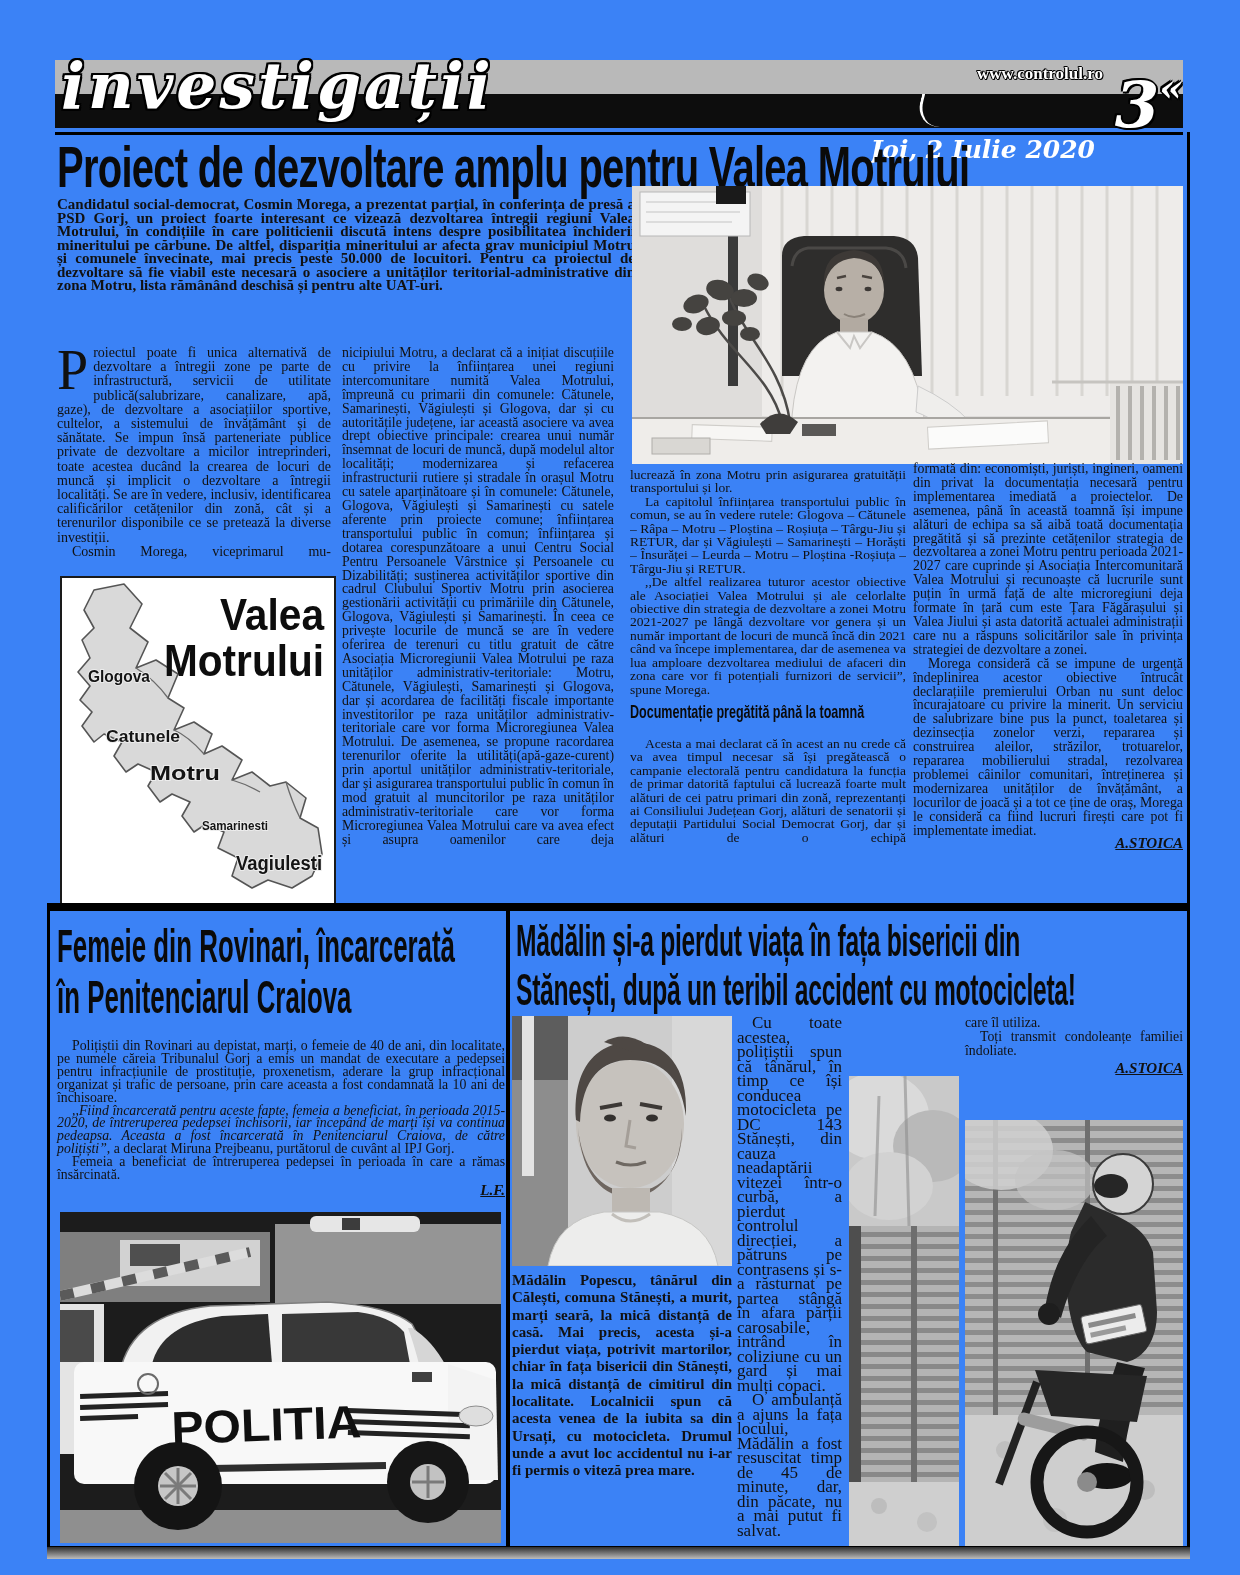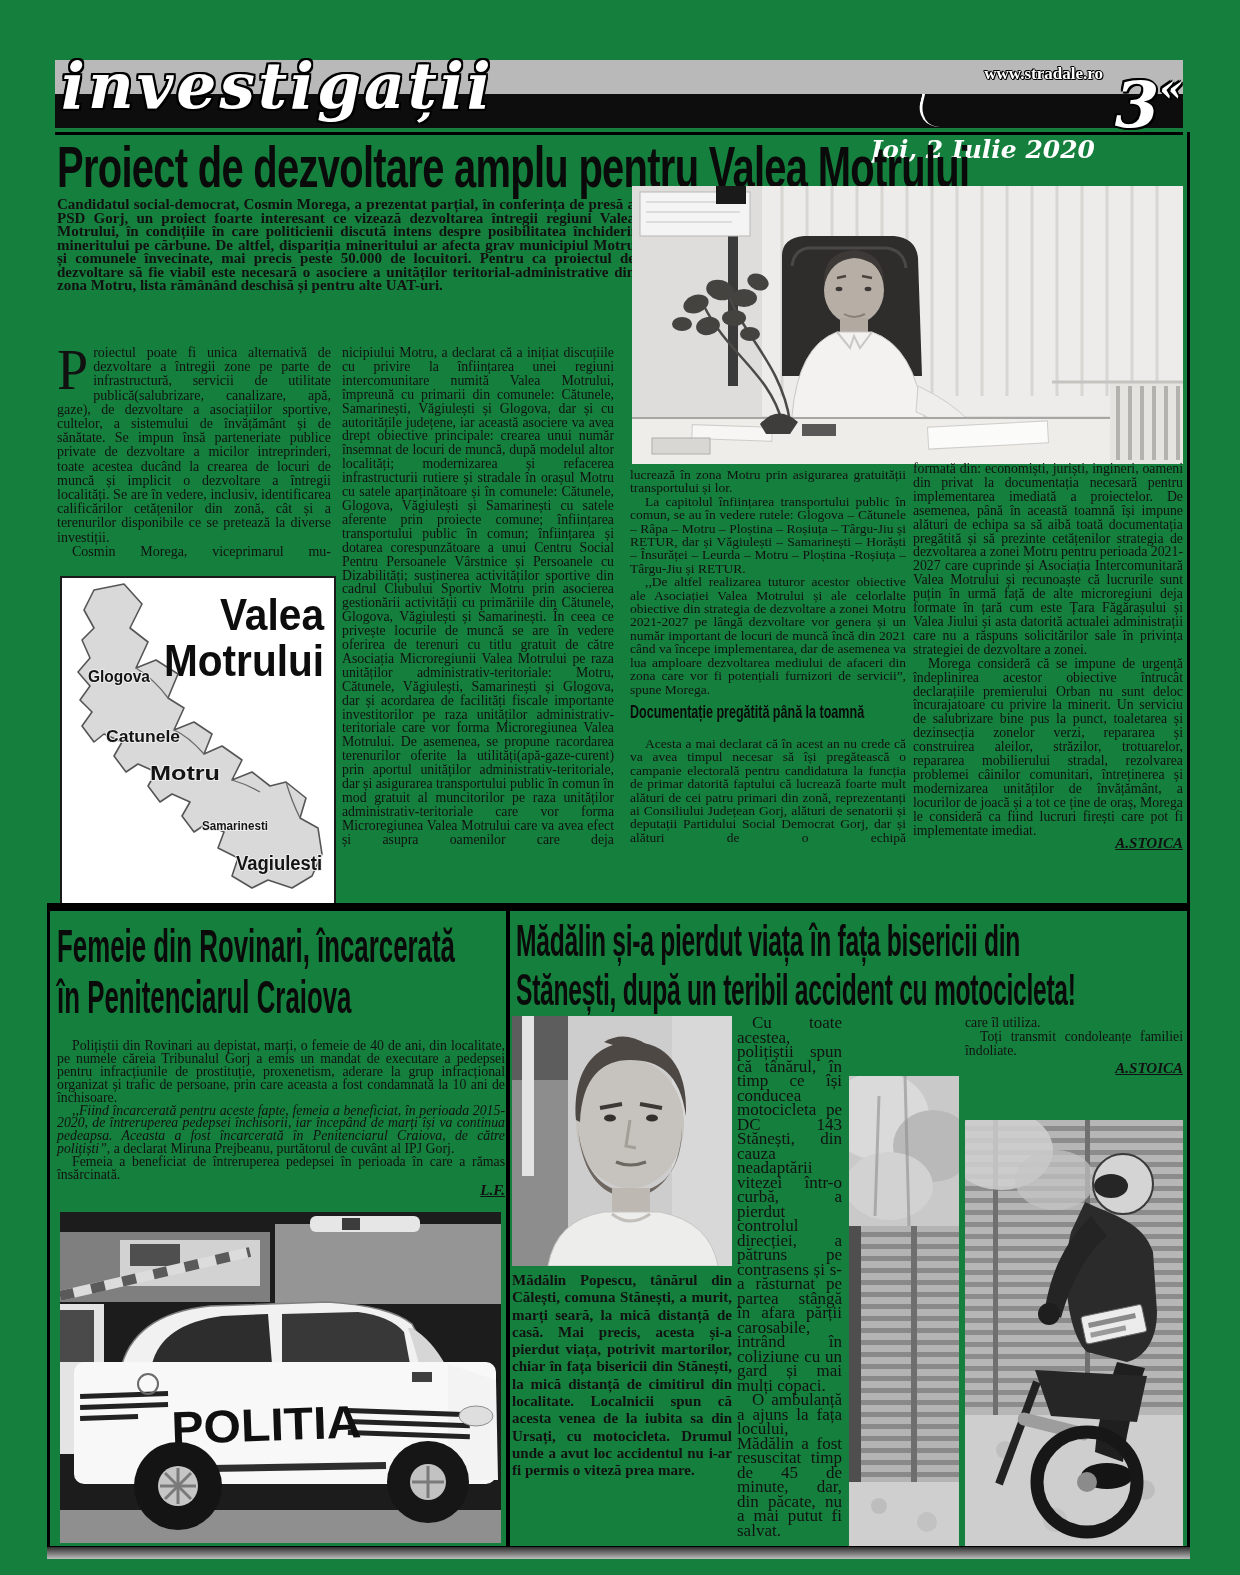--- a/index.html
+++ b/index.html
@@ -1,16 +1,16 @@
 <!DOCTYPE html>
 <html><head>
 <meta charset="utf-8">
 <style>
   html,body{margin:0;padding:0;background:#fff;}
-  .page{position:relative;width:1240px;height:1575px;background:#15803d;overflow:hidden;
+  .page{position:relative;width:1240px;height:1575px;background:#3b82f6;overflow:hidden;
         font-family:"Liberation Serif",serif;color:#111;}
   .abs{position:absolute;}
   p{margin:0;}
   .ind{text-indent:15px;}
   .jl{text-align-last:justify;}
   .body-text{text-align:justify;}
   .c1{font-size:14px;line-height:14.2px;}
   .c2{font-size:13.8px;line-height:13.9px;}
   .c3{font-size:13.5px;line-height:13.4px;}
   .c4{font-size:13.8px;line-height:13.9px;}
@@ -45,21 +45,21 @@
 </head>
 <body>
 
 <div class="page">
 
   <div class="abs" style="left:55px;top:60px;width:1128px;height:68px;">
     <div class="abs gray-band" style="left:0;top:0;width:1128px;height:34px;"></div>
     <div class="abs black-band" style="left:0;top:34px;width:1128px;height:34px;"></div>
     <div class="abs curve" style="right:238px;top:34px;width:24px;height:33px;"></div>
     <div class="abs masthead-title" style="left:6px;top:-4px;">investigații</div>
-    <div class="abs masthead-url" style="right:80px;top:4px;">www.stradale.ro</div>
+    <div class="abs masthead-url" style="right:80px;top:4px;">www.controlul.ro</div>
     <div class="abs masthead-date" style="right:88px;top:36px;margin-top:39px;">Joi, 2 Iulie 2020</div>
     <div class="abs page-num" style="right:0px;top:-2px;"><span>3</span><span class="page-mark">«</span></div>
   </div>
   <div class="abs rule" style="left:55px;top:132px;width:1128px;height:3px;"></div>
 
   <div class="abs" style="left:57px;top:139px;width:1128px;height:58px;">
     <div class="cond headline-main">Proiect de dezvoltare amplu pentru Valea Motrului</div>
   </div>
 
   <div class="abs lead" style="left:57px;top:198px;width:578px;">Candidatul social-democrat, Cosmin Morega, a prezentat parțial, în conferința de presă a PSD Gorj, un proiect foarte interesant ce vizează dezvoltarea întregii regiuni Valea Motrului, în condițiile în care politicienii discută intens despre posibilitatea închiderii mineritului pe cărbune. De altfel, dispariția mineritului ar afecta grav municipiul Motru și comunele învecinate, mai precis peste 50.000 de locuitori. Pentru ca proiectul de dezvoltare să fie viabil este necesară o asociere a unităților teritorial-administrative din zona Motru, lista rămânând deschisă și pentru alte UAT-uri.</div>

